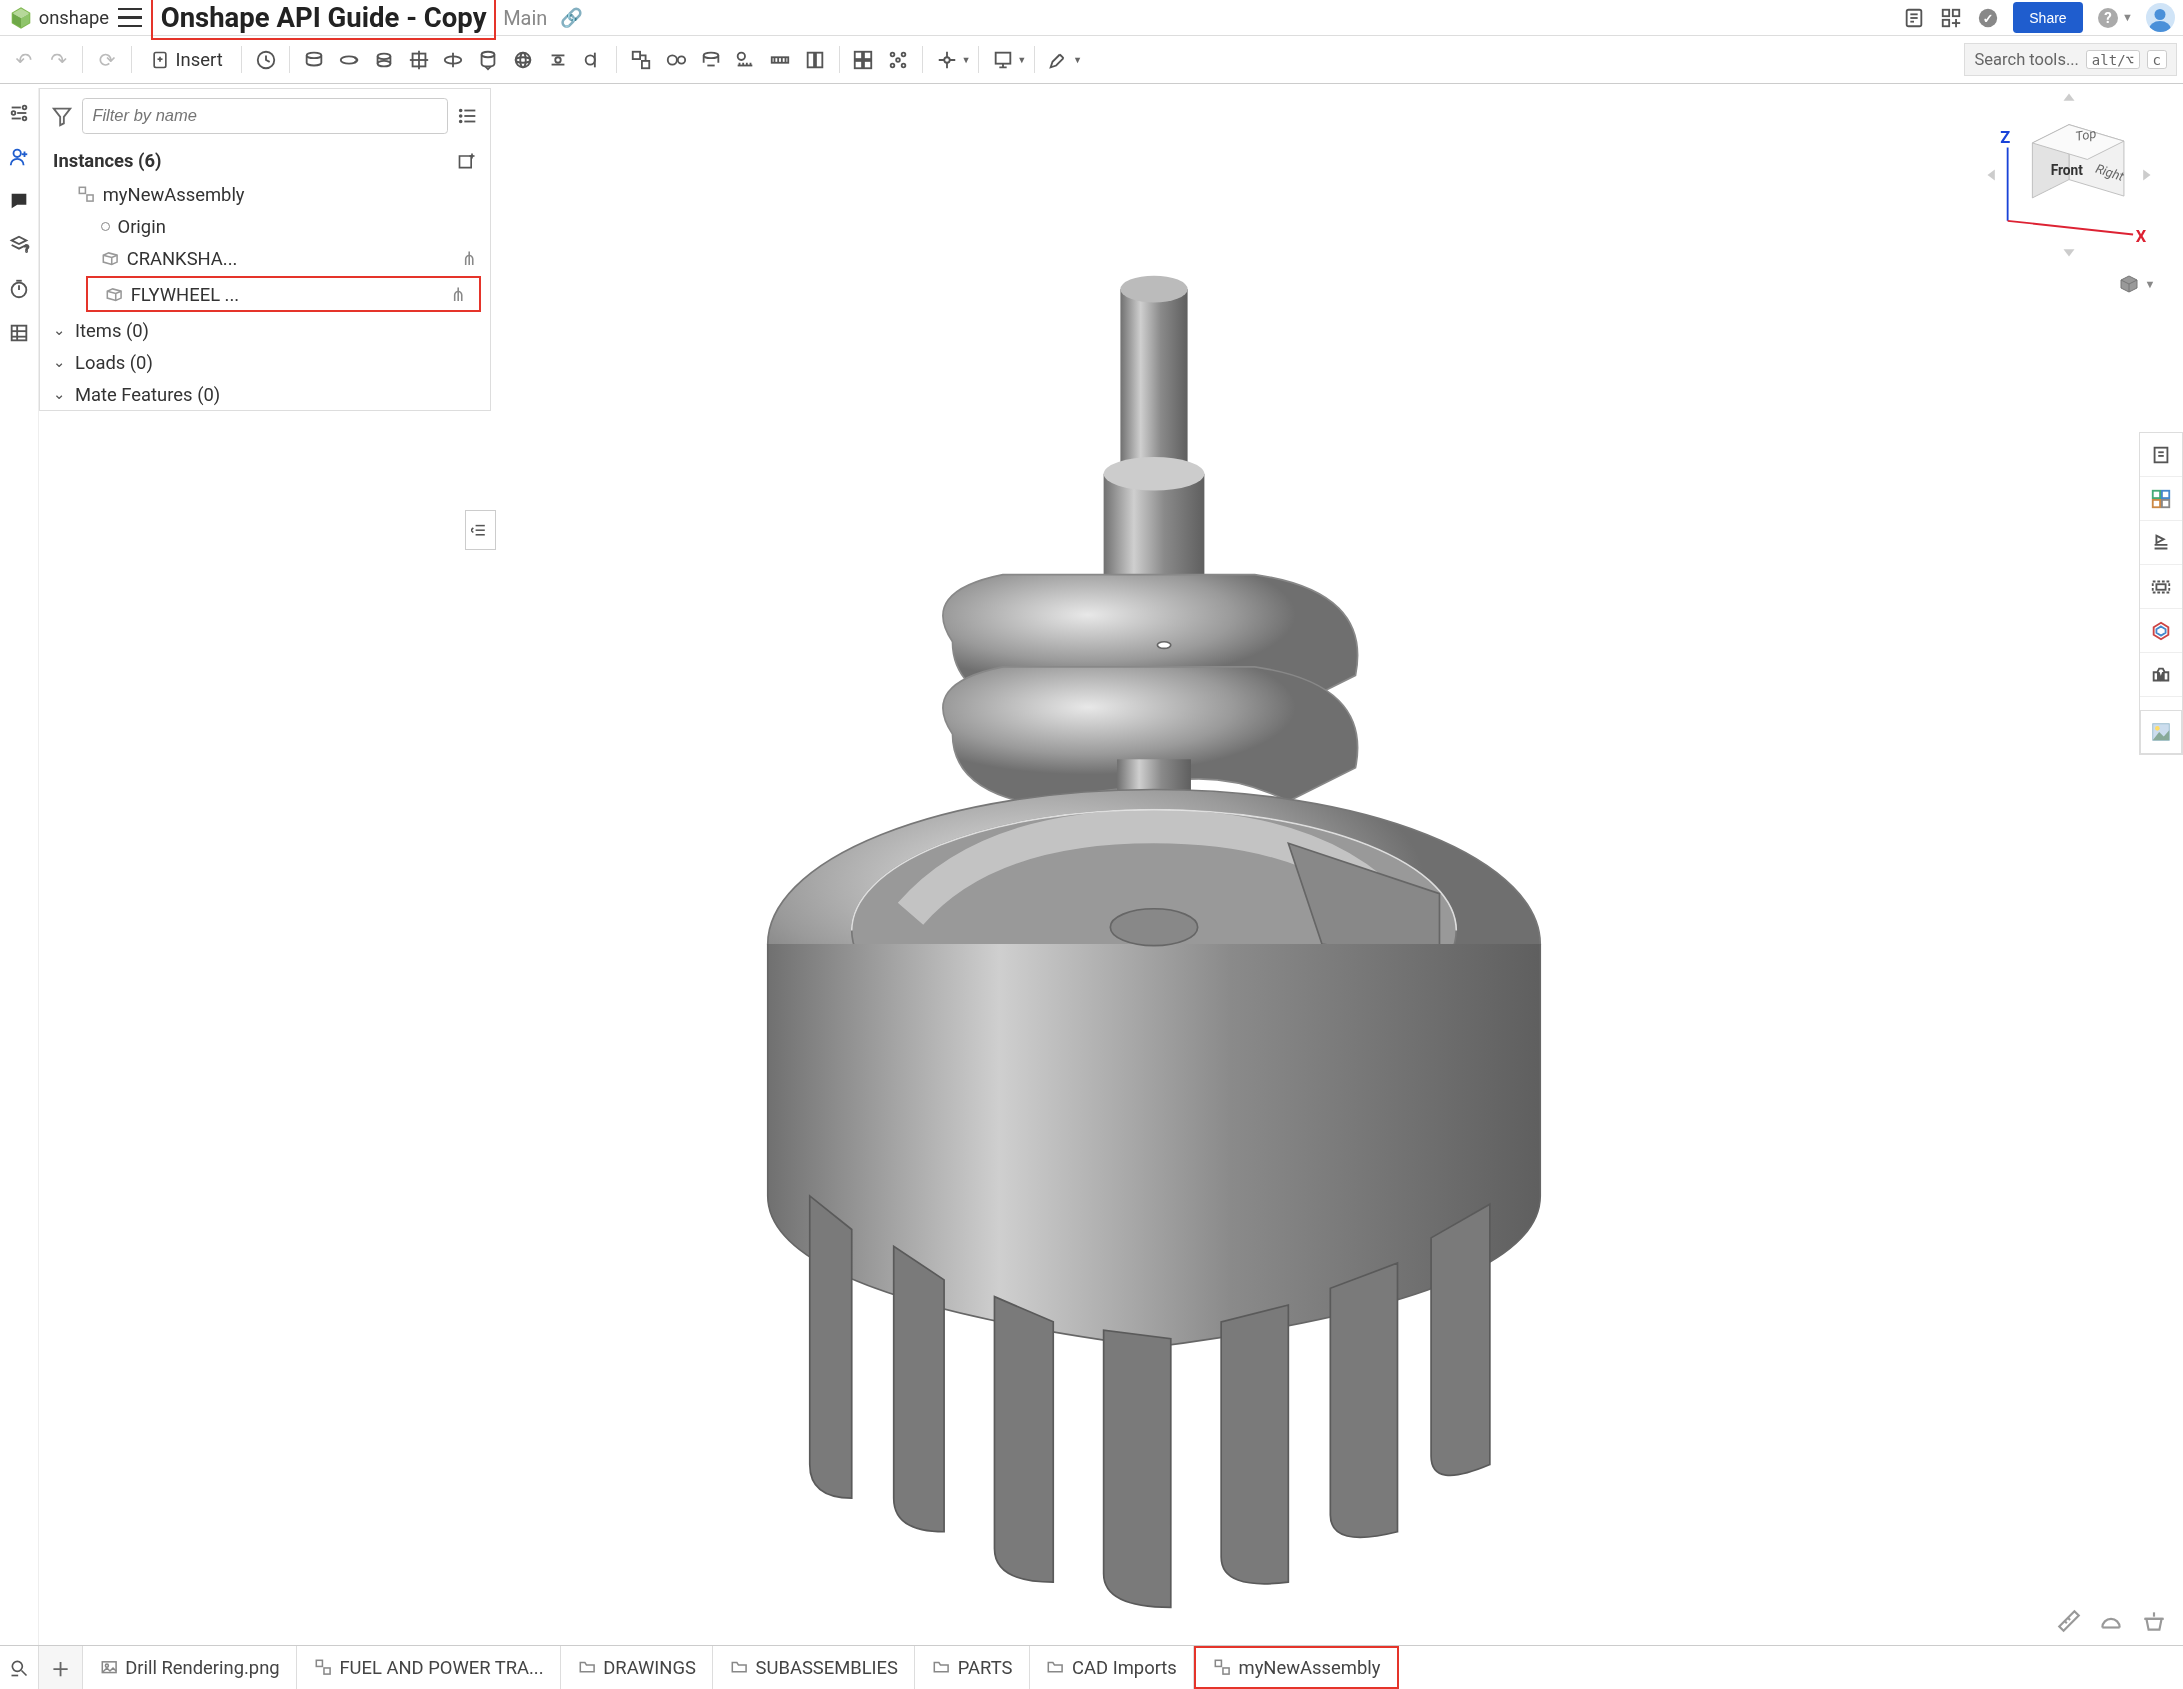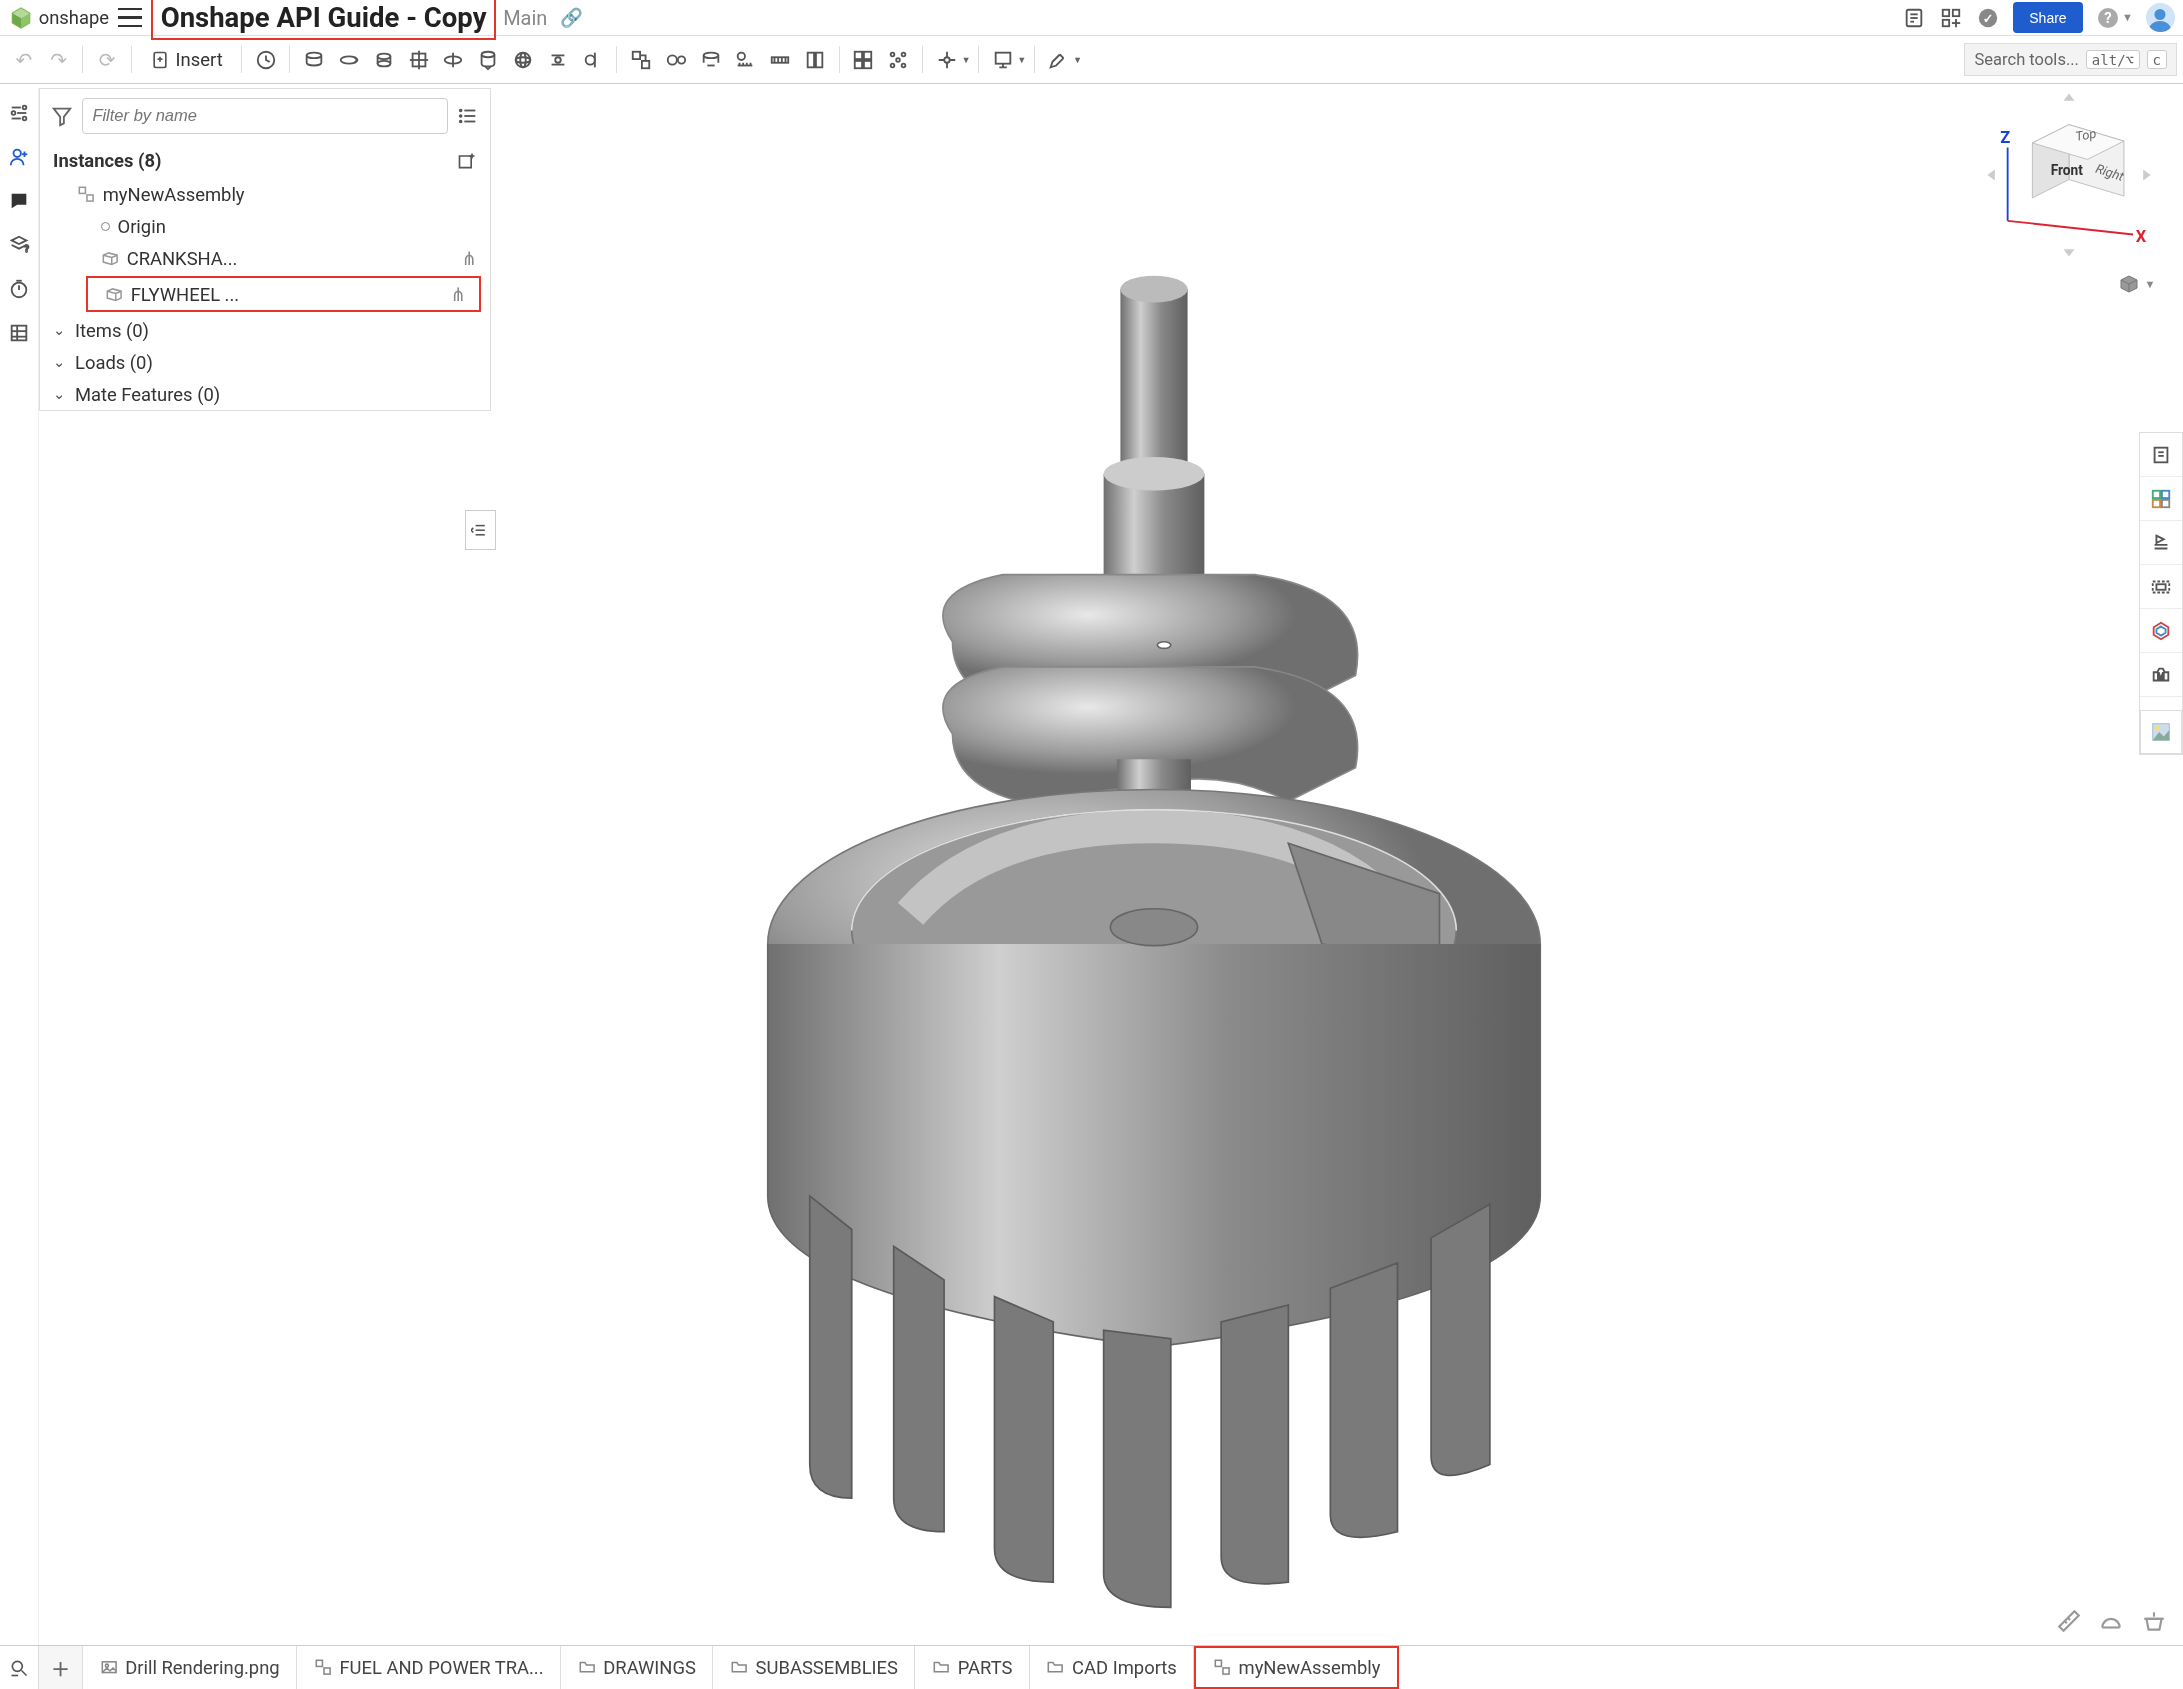--- a/index.html
+++ b/index.html
@@ -489,21 +489,21 @@
     <svg class="list-icon" viewBox="0 0 24 24" fill="none" stroke="#555" stroke-width="2">
         <line x1="8" y1="6" x2="20" y2="6"></line>
         <line x1="8" y1="12" x2="20" y2="12"></line>
         <line x1="8" y1="18" x2="20" y2="18"></line>
         <circle cx="4" cy="6" r="1"></circle>
         <circle cx="4" cy="12" r="1"></circle>
         <circle cx="4" cy="18" r="1"></circle>
       </svg>
   </div>
   <div class="tree-instances-hdr">
-    <span>Instances (8)</span>
+    <span>Instances (6)</span>
     <span class="add-instance-icon">
       <svg width="20" height="20" viewBox="0 0 24 24" fill="none" stroke="#555" stroke-width="2">
           <path d="M3 6h14v14H3z"></path>
           <line x1="18" y1="3" x2="18" y2="9"></line>
           <line x1="15" y1="6" x2="21" y2="6"></line>
         </svg>
     </span>
   </div>
   <div class="tree-item lev1">
     <svg width="18.4" height="18.4" viewBox="0 0 24 24" fill="none" stroke="#999" stroke-width="2">

